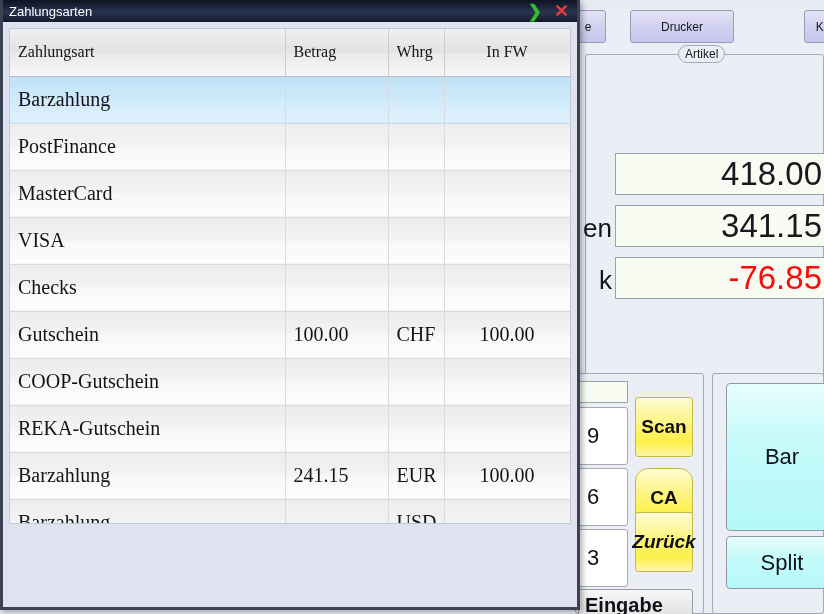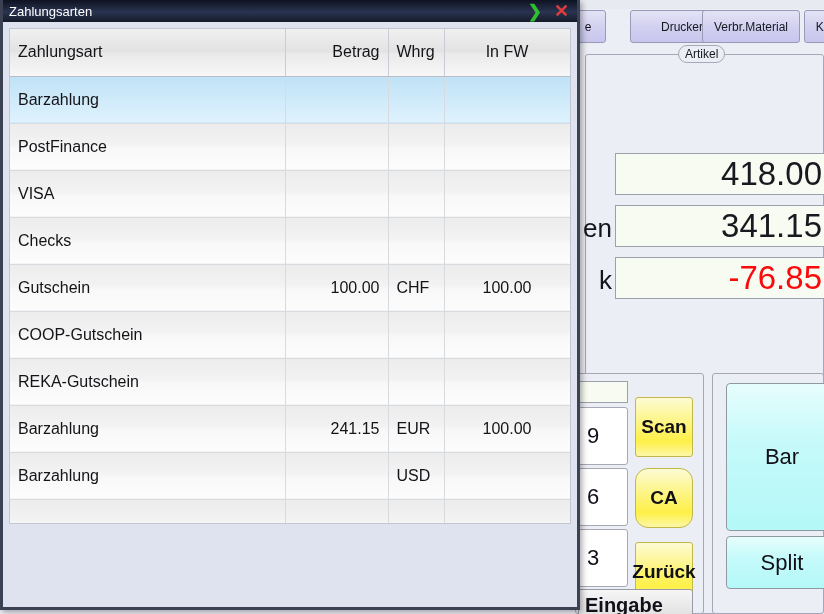--- a/index.html
+++ b/index.html
@@ -223,66 +223,66 @@
     margin-right: 2px;
   }
 
   #grid-wrapper {
     position: absolute;
     left: 6px; top: 28px;
     width: 562px; height: 496px;
     background: #000000;
     border: 1px solid #c3c7d2;
     overflow: hidden;
+    font-family: Liberation Serif, serif;
   }
   table.pay-grid {
     width: 100%;
     border-collapse: collapse;
     table-layout: fixed;
   }
   table.pay-grid th {
     height: 47px;
     background: linear-gradient(to bottom, #f0f0f0 0%, #e2e2e2 48%, #e9e9e9 52%, #f7f7f7 100%);
     border-right: 1px solid #c9ccd4;
     border-bottom: 1px solid #b9bcc6;
     font-size: 16px;
     font-weight: normal;
     color: #141418;
     padding: 0 8px;
   }
   table.pay-grid td {
     height: 47px;
     border-right: 1px solid #d7dade;
     border-bottom: 1px solid #d7dade;
-    font-size: 16px;
+    font-size: 20px;
     color: #141418;
     padding: 0 8px;
     background: linear-gradient(to bottom, #ececec 0%, #f2f2f2 45%, #f8f8f8 55%, #fcfcfc 100%);
   }
   table.pay-grid tr.selected td {
     background: linear-gradient(to bottom, #bfe2f6 0%, #cfeafa 50%, #dff2fd 100%);
   }
   .col-name  { width: 275px; text-align: left; }
-  .col-amt   { width: 103px; text-align: right; }
+  .col-amt   { width: 103px; text-align: left; }
   .col-cur   { width: 56px;  text-align: left; }
   .col-fw    { width: 126px; text-align: center; }
   th.col-cur { padding-left: 6px; }
   td.col-cur { padding-left: 6px; }
 </style>
 </head>
 <body>
 
 <div id="app-background">
 
   <div id="menubar-strip"><span>Datei</span><span>Bearbeiten</span><span>Ansicht</span><span>Anzeige</span><span>Einstellungen</span><span>Aktion</span></div>
 
   <div id="toolbar-strip">
       <div class="tool-btn" style="left: 570px; width: 36px;">e</div>
       <div class="tool-btn" style="left: 610px; width: 104px; margin-left: 20px;">Drucker</div>
-      <div class="tool-btn" style="left: 702px; width: 98px;">Verbr.Material</div>
       <div class="tool-btn" style="left: 804px; width: 38px;">Ko</div>
     </div>
 
   <div id="artikel-group"></div>
   <div id="artikel-legend">Artikel</div>
 
   <div id="amounts-container">
       <div class="amount-label" style="left: 578px; top: 161px; width: 34px;"></div>
       <div class="amount-field" style="top: 153px;">418.00</div>
       <div class="amount-label" style="left: 578px; top: 213px; width: 34px;">en</div>
@@ -292,21 +292,21 @@
     </div>
 
   <div id="keypad-panel"></div>
   <div class="keypad-display"></div>
   <div id="keypad-container">
       <div class="key-num" style="top: 407px;">9</div>
       <div class="key-num" style="top: 468px;">6</div>
       <div class="key-num" style="top: 529px;">3</div>
       <div class="key-fn" style="top: 397px;">Scan</div>
       <div class="key-fn" style="top: 468px; border-radius: 13px;">CA</div>
-      <div class="key-fn" style="top: 542px;">Zurück</div>
+      <div class="key-fn" style="top: 512px; font-style: italic;">Zurück</div>
     </div>
   <div id="key-eingabe">Eingabe</div>
 
   <div id="pay-panel"></div>
   <div id="pay-container">
       <div class="pay-btn" style="top: 383px; height: 148px; width: 112px;">Bar</div>
       <div class="pay-btn" style="top: 536px; height: 53px; width: 112px;">Split</div>
     </div>
 
 </div>
@@ -336,20 +336,26 @@
             <td class="col-cur"></td>
             <td class="col-fw"></td>
           </tr>
           <tr>
             <td class="col-name">PostFinance</td>
             <td class="col-amt"></td>
             <td class="col-cur"></td>
             <td class="col-fw"></td>
           </tr>
           <tr>
+            <td class="col-name">MasterCard</td>
+            <td class="col-amt"></td>
+            <td class="col-cur"></td>
+            <td class="col-fw"></td>
+          </tr>
+          <tr>
             <td class="col-name">VISA</td>
             <td class="col-amt"></td>
             <td class="col-cur"></td>
             <td class="col-fw"></td>
           </tr>
           <tr>
             <td class="col-name">Checks</td>
             <td class="col-amt"></td>
             <td class="col-cur"></td>
             <td class="col-fw"></td>

